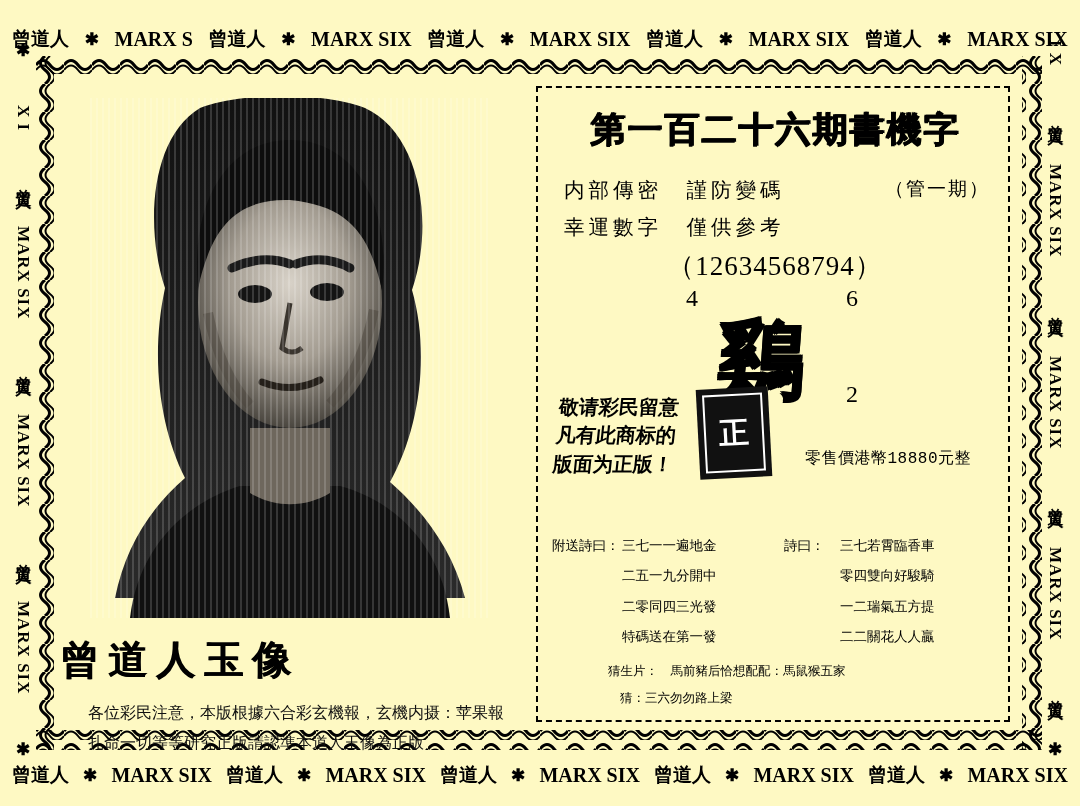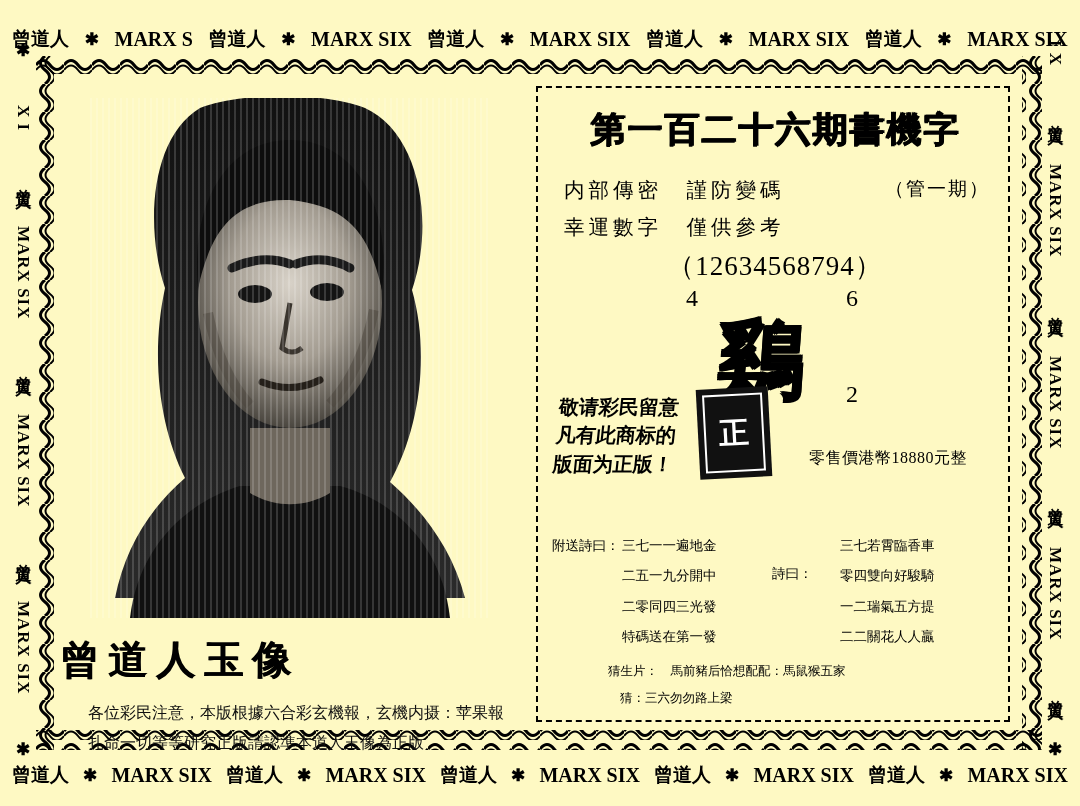--- a/index.html
+++ b/index.html
@@ -223,39 +223,39 @@
     align-items: center;
     justify-content: center;
     font-family: "DejaVu Sans", sans-serif;
   }
   .price {
     position: absolute;
     left: 230px; top: 360px;
     width: 240px;
     text-align: center;
     font-size: 16px;
-    font-family: Liberation Serif, serif;
+    font-family: Liberation Mono, monospace;
     letter-spacing: 0.5px;
   }
 
   .poem-area {
     position: absolute;
     left: 14px; top: 440px;
     width: 446px;
   }
   .poem-col {
     position: absolute;
     font-size: 13.5px;
     line-height: 2.25;
     font-family: "DejaVu Sans", sans-serif;
     white-space: nowrap;
   }
   .poem-left-label { left: 0px; top: 2px; }
   .poem-left-lines { left: 70px; top: 2px; }
-  .poem-right-label { left: 220px; top: 2px; margin-top: 28px; }
+  .poem-right-label { left: 232px; top: 2px; }
   .poem-right-lines { left: 288px; top: 2px; }
 
   .riddle-1 {
     position: absolute;
     left: 70px; top: 575px;
     font-size: 12.5px;
     font-family: Liberation Serif, serif;
     white-space: nowrap;
   }
   .riddle-2 {

